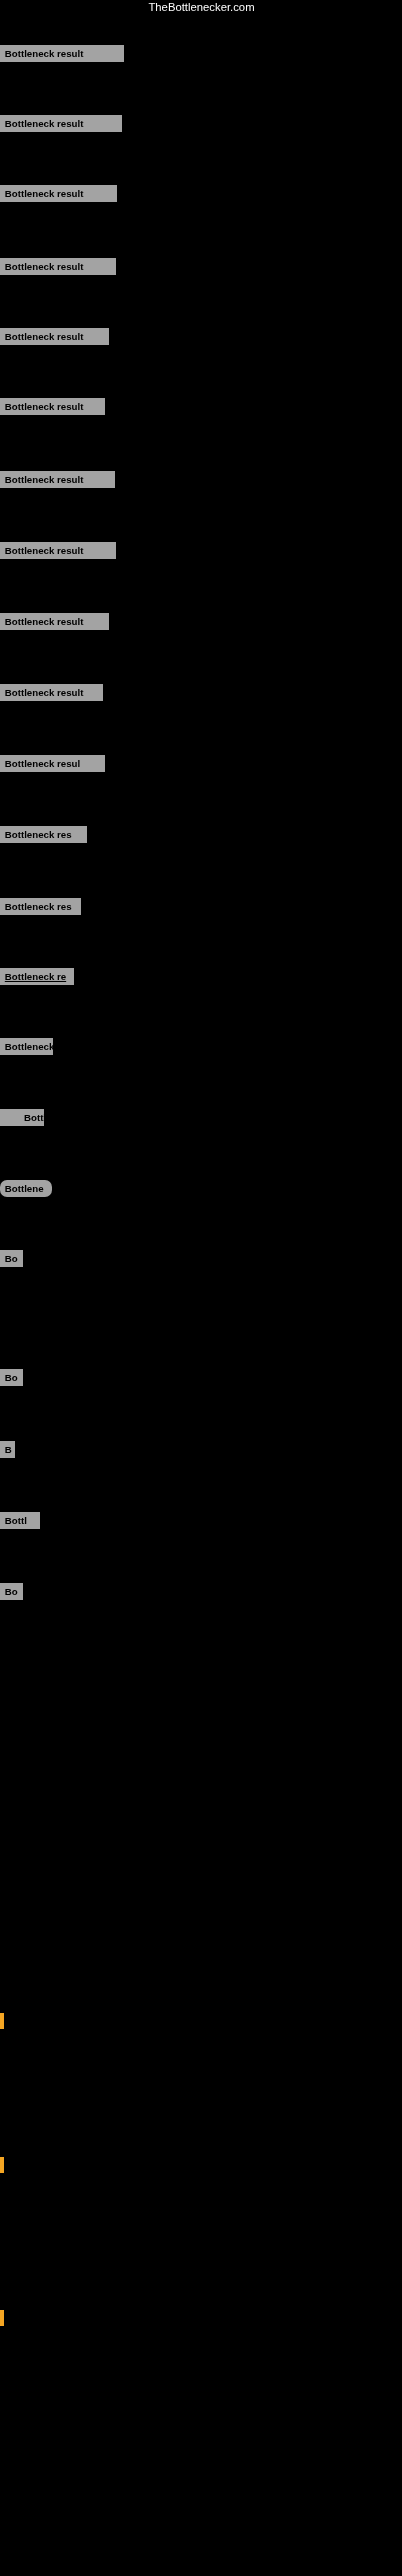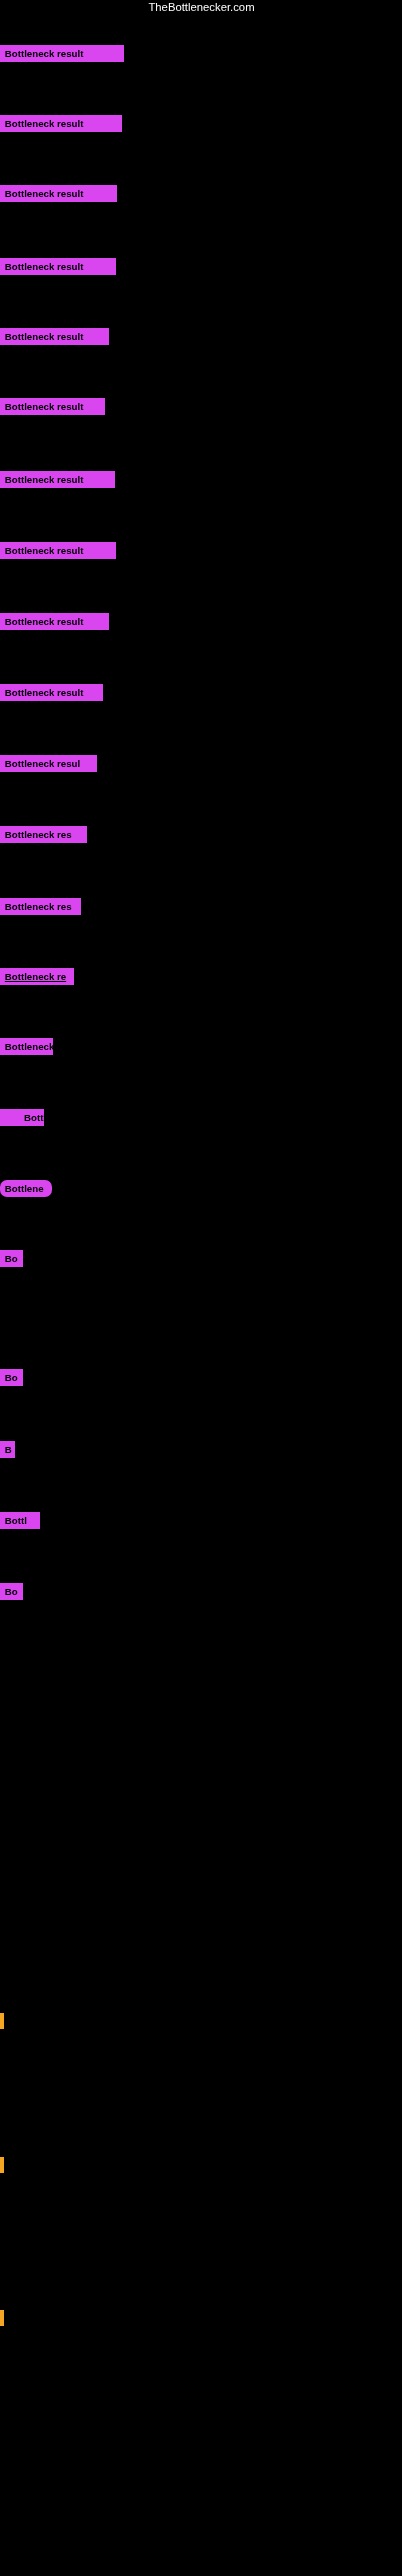--- a/index.html
+++ b/index.html
@@ -20,21 +20,21 @@
       text-align: center;
       color: #ffffff;
       font-size: 11.3px;
       padding: 1px 0;
       font-weight: normal;
     }
 
     .bottleneck-item {
       position: absolute;
       left: 0;
-      background-color: #d946ef;
+      background-color: #a3a3a3;
       color: #000000;
       font-size: 9.7px;
       font-weight: bold;
       padding: 3.2px 4.8px;
       white-space: nowrap;
       overflow: hidden;
     }
 
     .bar-item {
       position: absolute;
@@ -51,21 +51,21 @@
 <div class="bottleneck-item" style="top: 45px; width: 124px;">Bottleneck result</div>
 <div class="bottleneck-item" style="top: 115px; width: 122px;">Bottleneck result</div>
 <div class="bottleneck-item" style="top: 185px; width: 117px;">Bottleneck result</div>
 <div class="bottleneck-item" style="top: 258px; width: 116px;">Bottleneck result</div>
 <div class="bottleneck-item" style="top: 328px; width: 109px;">Bottleneck result</div>
 <div class="bottleneck-item" style="top: 398px; width: 105px;">Bottleneck result</div>
 <div class="bottleneck-item" style="top: 471px; width: 115px;">Bottleneck result</div>
 <div class="bottleneck-item" style="top: 542px; width: 116px;">Bottleneck result</div>
 <div class="bottleneck-item" style="top: 613px; width: 109px;">Bottleneck result</div>
 <div class="bottleneck-item" style="top: 684px; width: 103px;">Bottleneck result</div>
-<div class="bottleneck-item" style="top: 755px; width: 97px;">Bottleneck resul</div>
+<div class="bottleneck-item" style="top: 755px; width: 105px;">Bottleneck resul</div>
 <div class="bottleneck-item" style="top: 826px; width: 87px;">Bottleneck res</div>
 <div class="bottleneck-item" style="top: 898px; width: 81px;">Bottleneck res</div>
 <div class="bottleneck-item" style="top: 968px; width: 74px; text-decoration: underline;">Bottleneck re</div>
 <div class="bottleneck-item" style="top: 1038px; width: 53px;">Bottleneck</div>
 <div class="bottleneck-item" style="top: 1109px; width: 44px; padding-left: 24px;">Bottl</div>
 <div class="bottleneck-item" style="top: 1180px; width: 52px; border-radius: 7px;">Bottlene</div>
 <div class="bottleneck-item" style="top: 1250px; width: 22.5px;">Bo</div>
 <div class="bottleneck-item" style="top: 1369px; width: 22.5px;">Bo</div>
 <div class="bottleneck-item" style="top: 1441px; width: 14.5px;">B</div>
 <div class="bottleneck-item" style="top: 1512px; width: 40px;">Bottl</div>

